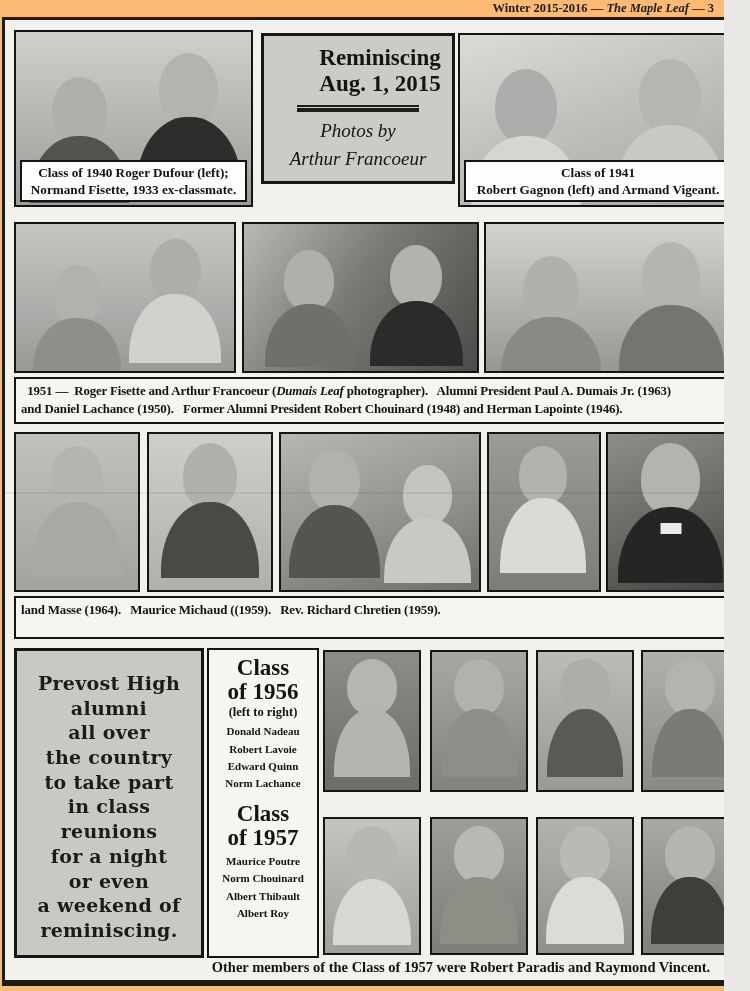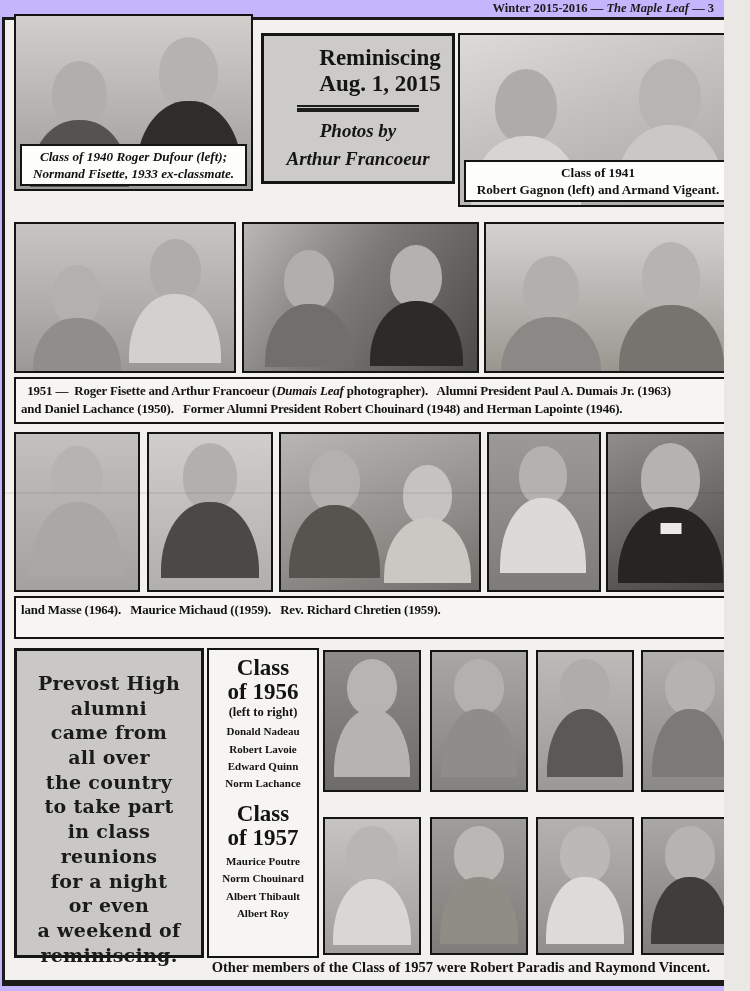--- a/index.html
+++ b/index.html
@@ -1,16 +1,16 @@
 <!DOCTYPE html>
 <html><head>
 <meta charset="utf-8">
 <style>
   html,body{margin:0;padding:0;background:#e9e8e4;}
-  .page{position:relative;width:724px;height:991px;background:#c4b5fd;
+  .page{position:relative;width:724px;height:991px;background:#fdba74;
         font-family:"Liberation Serif","DejaVu Serif",serif;overflow:hidden;}
   .masthead{position:absolute;top:1px;right:10px;font-size:12.5px;font-weight:bold;color:#1c1c1a;}
   .masthead span{white-space:pre;}
   .masthead .it{font-style:italic;}
   .frame{position:absolute;left:2px;top:17px;width:738px;height:960px;
          border:3px solid #1b1b19;border-bottom-width:6px;background:#f2f1ed;pointer-events:none;}
   .crease{position:absolute;left:2px;top:492px;width:744px;height:2px;background:rgba(0,0,0,0.06);}
 
   .photo{position:absolute;border:2px solid #141412;overflow:hidden;box-sizing:border-box;}
   .person{position:absolute;bottom:0;}
@@ -25,21 +25,21 @@
   .photo-caption{position:absolute;left:4px;right:4px;bottom:3px;background:#fdfdfb;
                  border:2px solid #141412;text-align:center;font-weight:bold;
                  font-size:13.2px;line-height:1.3;padding:2px 1px;color:#111;}
 
   .title-box{position:absolute;left:261px;top:33px;width:188px;height:145px;background:#cccbc7;
              border:3px solid #161614;text-align:center;color:#151513;box-sizing:content-box;}
   .title-line{font-size:23px;font-weight:bold;line-height:1.12;padding-left:44px;}
   .title-line.first{margin-top:9px;}
   .title-rule{width:122px;height:7px;margin:8px auto 5px;
               background:linear-gradient(#1d1d1b 0 2px,#cccbc7 2px 3px,#1d1d1b 3px 7px);}
-  .credit-line{font-size:19px;font-weight:bold;font-style:italic;line-height:1.5;}
+  .credit-line{font-size:19px;font-weight:normal;font-style:italic;line-height:1.5;}
 
   .strip-caption{position:absolute;left:14px;width:720px;border:2px solid #141412;background:#f6f5f1;
                  font-weight:bold;color:#121210;padding:3px 5px;box-sizing:border-box;overflow:hidden;}
   .strip-caption div{white-space:pre;font-size:12.9px;letter-spacing:-0.15px;line-height:1.4;}
   .strip-caption .it{font-style:italic;}
 
   .note-box{position:absolute;left:14px;top:648px;width:190px;height:310px;background:#c9c8c4;
             border:3px solid #161614;box-sizing:border-box;text-align:center;color:#1b1b19;
             font-family:"DejaVu Serif",serif;font-weight:bold;padding-top:20px;}
   .note-box div{font-size:19px;line-height:1.3;letter-spacing:.3px;}
@@ -58,21 +58,21 @@
 </style>
 </head>
 <body>
 
 <div class="page">
 
   <div class="masthead"><span>Winter 2015-2016 — </span><span class="it">The Maple Leaf</span><span> — 3</span></div>
 
   <div class="frame"></div>
 
-  <div class="photo" style="left:14px;top:14px;width:239px;height:177px;background:linear-gradient(180deg,#d0cfcb 0%,#b4b3af 55%,#9c9b97 100%);font-style:italic;">
+  <div class="photo" style="left:14px;top:30px;width:239px;height:177px;background:linear-gradient(180deg,#d0cfcb 0%,#b4b3af 55%,#9c9b97 100%);">
     <div class="person" style="left:6%;width:42%;height:74%;--head:#b0afab;--torso:#54534f;"></div>
     <div class="person" style="left:51%;width:45%;height:88%;--head:#b4b3af;--torso:#2e2d2b;"></div>
     <div class="photo-caption">
       <div>Class of 1940 Roger Dufour (left);</div>
       <div>Normand Fisette, 1933 ex-classmate.</div>
     </div>
   </div>
 
   <div class="title-box">
     <div class="title-line first">Reminiscing</div>
@@ -128,21 +128,20 @@
     </div>
   </div>
 
   <div class="strip-caption" style="top:596px;height:43px;">
     <div>land Masse (1964).   Maurice Michaud ((1959).   Rev. Richard Chretien (1959).</div>
   </div>
 
   <div class="note-box">
     <div>Prevost High</div>
     <div>alumni</div>
-    <div>came from</div>
     <div>all over</div>
     <div>the country</div>
     <div>to take part</div>
     <div>in class</div>
     <div>reunions</div>
     <div>for a night</div>
     <div>or even</div>
     <div>a weekend of</div>
     <div>reminiscing.</div>
   </div>

